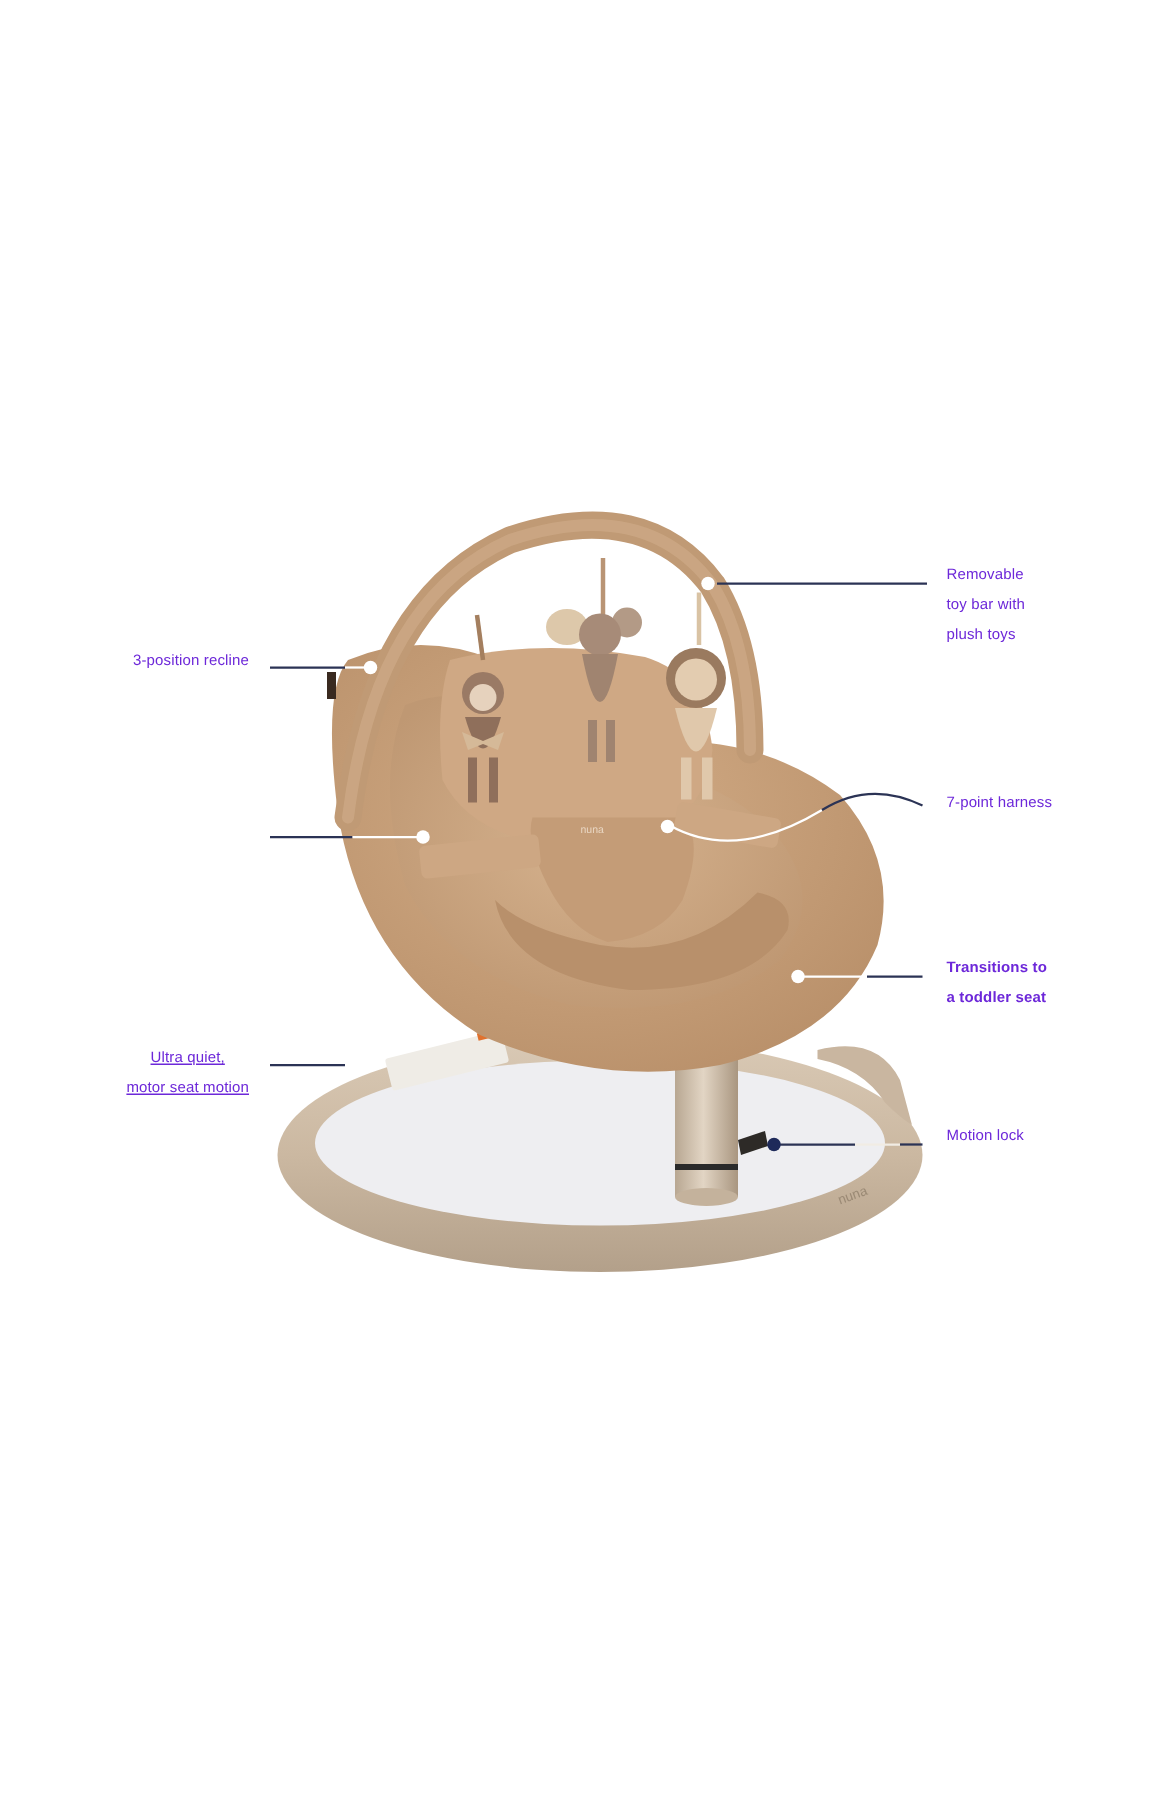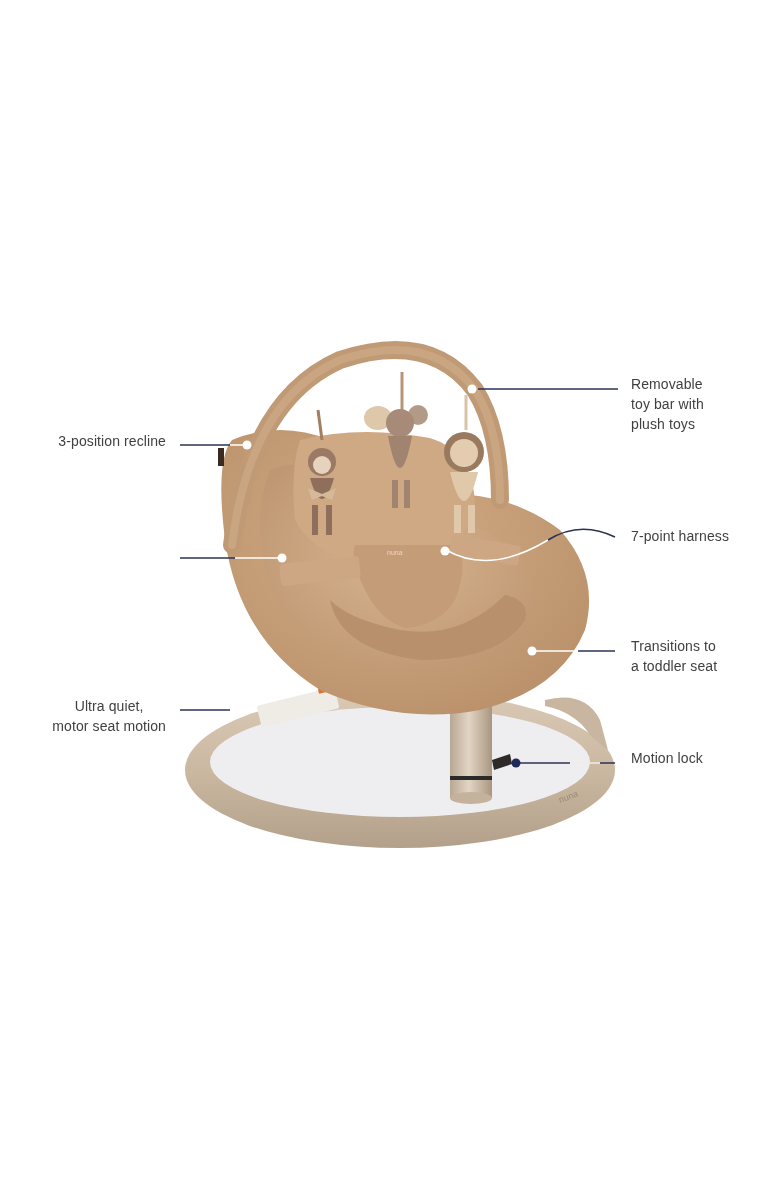--- a/index.html
+++ b/index.html
@@ -1,18 +1,18 @@
 <!DOCTYPE html>
 <html><head>
 <meta charset="utf-8">
 <style>
   html, body { margin:0; padding:0; background:#ffffff; }
   body { width:780px; height:1196px; position:relative; overflow:hidden; font-family:"Liberation Sans", sans-serif; }
   .stage { position:absolute; left:0; top:0; width:780px; height:1196px; }
-  .label { position:absolute; color:#404040; font-size:14px; line-height:20px; letter-spacing:0.1px; }
+  .label { position:absolute; color:#6d28d9; font-size:10px; line-height:20px; letter-spacing:0.1px; }
   .label.left { text-align:center; }
   .label.right { text-align:left; }
   svg.product { position:absolute; left:0; top:0; }
 </style>
 </head>
 <body>
 
 <div class="stage">
 
   <svg class="product" width="780" height="1196" viewBox="0 0 780 1196">
@@ -132,34 +132,34 @@
       <line x1="518" y1="763" x2="570" y2="763" stroke="#2b3355" stroke-width="1.5"></line>
       <line x1="570" y1="763" x2="600" y2="763" stroke="#f1ece4" stroke-width="1.5"></line>
       <line x1="600" y1="763" x2="615" y2="763" stroke="#2b3355" stroke-width="1.5"></line>
       <circle cx="516" cy="763" r="4.5" fill="#1e2a5a"></circle>
     </g>
   </svg>
 
   <div class="label left" style="right:614px; top:431px;">
     <div>3-position recline</div>
   </div>
-  <div class="label left" style="right:614px; top:696px;">
+  <div class="label left" style="right:614px; top:696px;text-decoration:underline;">
     <div>Ultra quiet,</div>
     <div>motor seat motion</div>
   </div>
 
   <div class="label right" style="left:631px; top:374px;">
     <div>Removable</div>
     <div>toy bar with</div>
     <div>plush toys</div>
   </div>
   <div class="label right" style="left:631px; top:526px;">
     <div>7-point harness</div>
   </div>
-  <div class="label right" style="left:631px; top:636px;">
+  <div class="label right" style="left:631px; top:636px;font-weight:bold;">
     <div>Transitions to</div>
     <div>a toddler seat</div>
   </div>
   <div class="label right" style="left:631px; top:748px;">
     <div>Motion lock</div>
   </div>
 
 </div>
 
 </body></html>

